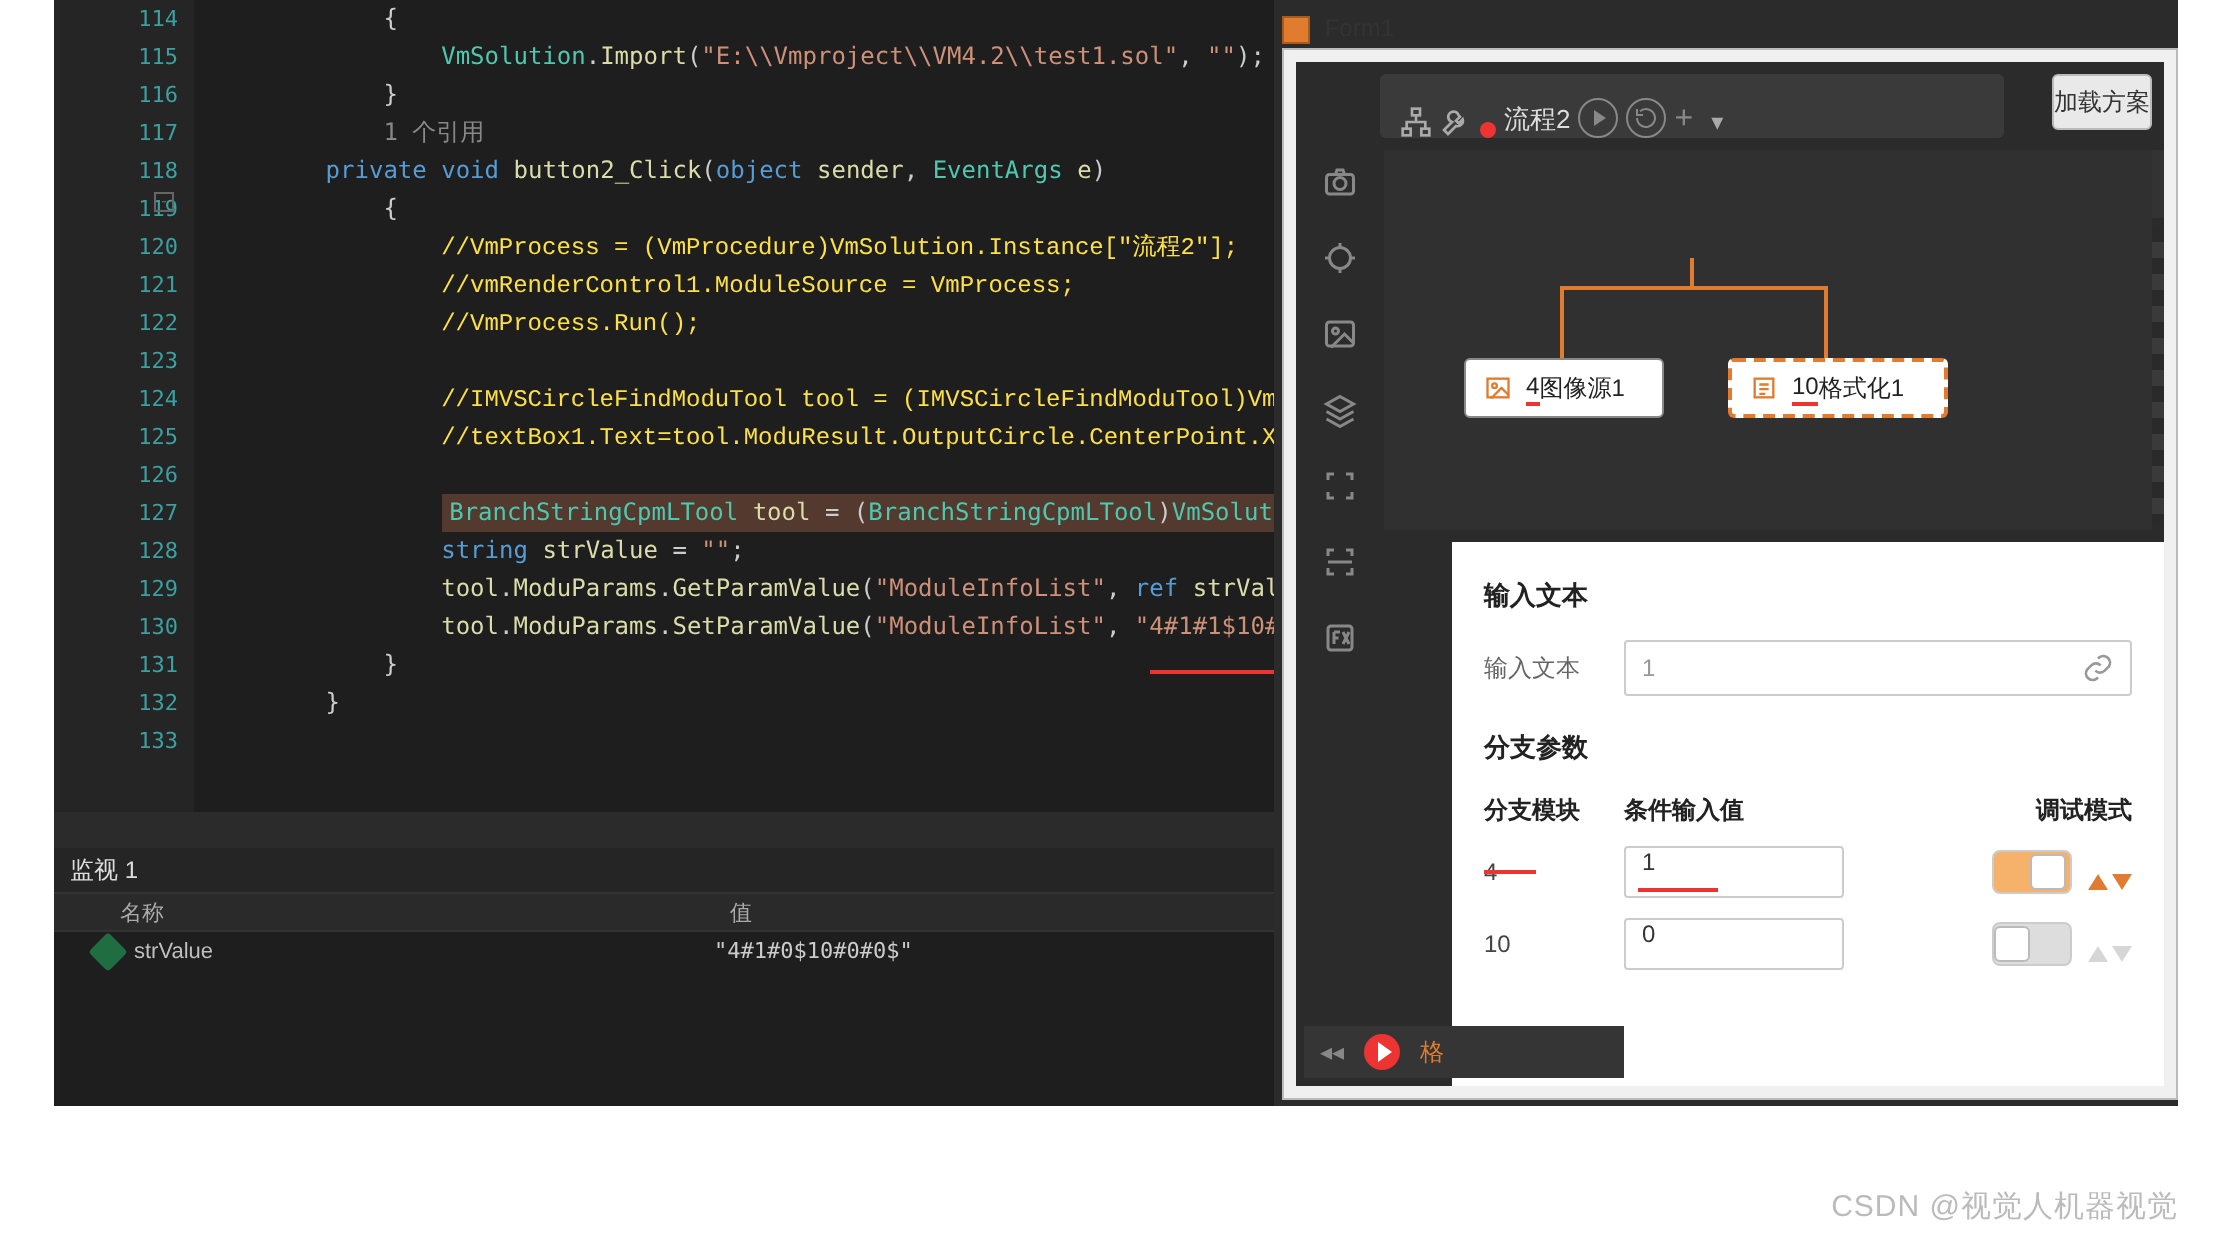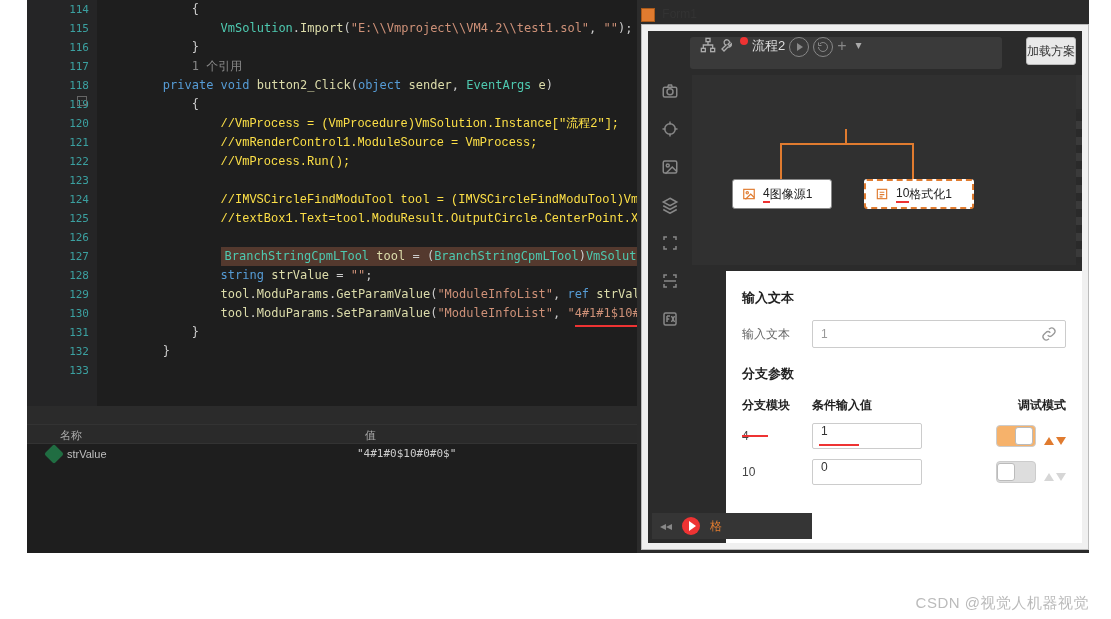--- a/index.html
+++ b/index.html
@@ -47,21 +47,21 @@
   }
   .code-line { height: 19px; padding-left: 8px; }
   .c-kw { color: #569cd6; }
   .c-type { color: #4ec9b0; }
   .c-str { color: #ce9178; }
   .c-id { color: #dcdcaa; }
   .c-cmt { color: #fde047; font-family: Liberation Mono, monospace; }
   .c-punc { color: #ccc; }
   .c-mute { color:#888;text-align:center; }
   .hl-line { background: rgba(130,80,60,.55); display:inline-block; padding:0 4px;}
-  .underline-red { border-bottom:2px solid #e33; padding-bottom:5px;}
+  .underline-red { border-bottom:2px solid #e33; padding-bottom:15px;}
   .zoom-bar {
     position: absolute; left: 0; top: 406px; width: 610px; height: 18px;
     background: #2d2d2d; color:#bbb; font-size:11px; line-height:18px; padding-left:6px;
     border-top:1px solid #3a3a3a;
   }
   .zoom-dd { display:inline-block; width:14px; text-align:center; color:#888;}
   
   .watch {
     position:absolute; left:0; top:424px; width:610px; height:129px;
     background:#1e1e1e; color:#ccc;
@@ -84,21 +84,21 @@
     color:#333; font-size:12px;
   }
   .form1-icon { display:inline-block; width:14px;height:14px;background:#e07b2f;vertical-align:middle;margin-right:4px;border:1px solid #aa5a1a;}
   .vm-outer {
     position:absolute; left:6px; top:6px; right:6px; bottom:6px;
     background:#2b2b2b;
   }
   .vm-toolbar {
     position:absolute; left:42px; top:6px; height:32px; right:80px;
     background:#3a3a3a; border-radius:3px;
-    display:flex; align-items:flex-start; gap:4px; padding:0 10px;
+    display:flex; align-items:flex-end; gap:4px; padding:0 10px;
     color:#aaa;
   }
   .load-btn {
     position:absolute; right:6px; top:6px; height:28px; width:50px;
     background:#e9e9e9; border:1px solid #bbb; color:#333;
     line-height:26px; text-align:center; border-radius:3px; font-size:12px;
   }
   .vm-icon { width:16px;height:16px; color:#aaa; display:inline-flex;align-items:center;justify-content:center;}
   .vm-red-dot { width:8px;height:8px;border-radius:50%;background:#e33;}
   .vm-flow-label { color:#ddd; font-size:13px;}
@@ -208,20 +208,21 @@
         <div class="ln">132</div>
         <div class="ln">133</div>
       </div>
     <div class="collapse-col">
       <div class="minus-box" style="top:96px">-</div>
     </div>
     <div class="code-area" id="code-area"><div class="code-line">            <span class="c-punc">{</span></div><div class="code-line">                <span class="c-type">VmSolution</span><span class="c-punc">.</span><span class="c-id">Import</span><span class="c-punc">(</span><span class="c-str">"E:\\Vmproject\\VM4.2\\test1.sol"</span><span class="c-punc">, </span><span class="c-str">""</span><span class="c-punc">);</span></div><div class="code-line">            <span class="c-punc">}</span></div><div class="code-line">            <span class="c-mute refs-hint">1 个引用</span></div><div class="code-line">        <span class="c-kw">private</span> <span class="c-kw">void</span> <span class="c-id">button2_Click</span><span class="c-punc">(</span><span class="c-kw">object</span> <span class="c-id">sender</span><span class="c-punc">, </span><span class="c-type">EventArgs</span> <span class="c-id">e</span><span class="c-punc">)</span></div><div class="code-line">            <span class="c-punc">{</span></div><div class="code-line">                <span class="c-cmt">//VmProcess = (VmProcedure)VmSolution.Instance["流程2"];</span></div><div class="code-line">                <span class="c-cmt">//vmRenderControl1.ModuleSource = VmProcess;</span></div><div class="code-line">                <span class="c-cmt">//VmProcess.Run();</span></div><div class="code-line"></div><div class="code-line">                <span class="c-cmt">//IMVSCircleFindModuTool tool = (IMVSCircleFindModuTool)VmSolution.Instance["流程1.圆查找…</span></div><div class="code-line">                <span class="c-cmt">//textBox1.Text=tool.ModuResult.OutputCircle.CenterPoint.X.ToString();</span></div><div class="code-line"></div><div class="code-line">                <span class="hl-line"><span class="c-type">BranchStringCpmLTool</span> <span class="c-id">tool</span> = (<span class="c-type">BranchStringCpmLTool</span>)<span class="c-type">VmSolution</span>.[];</span></div><div class="code-line">                <span class="c-kw">string</span> <span class="c-id">strValue</span> = <span class="c-str">""</span><span class="c-punc">;</span></div><div class="code-line">                <span class="c-id">tool</span>.<span class="c-id">ModuParams</span>.<span class="c-id">GetParamValue</span>(<span class="c-str">"ModuleInfoList"</span>, <span class="c-kw">ref</span> <span class="c-id">strValue</span>);</div><div class="code-line">                <span class="c-id">tool</span>.<span class="c-id">ModuParams</span>.<span class="c-id">SetParamValue</span>(<span class="c-str">"ModuleInfoList"</span>, <span class="c-str">"<span class="underline-red">4#1#1$</span><span class="underline-red">10#0#0$</span>"</span>);</div><div class="code-line">            <span class="c-punc">}</span></div><div class="code-line">        <span class="c-punc">}</span></div><div class="code-line"></div></div>
   </div>
 
   <div class="watch">
+    <div class="watch-title">监视 1</div>
     <div class="watch-grid">
       <div class="watch-col-name">名称</div>
       <div class="watch-col-val">值</div>
     </div>
     <div id="watch-rows">
         <div class="watch-row">
           <span class="tag-icon"></span>
           <span class="nm">strValue</span>
           <span class="vl">"4#1#0$10#0#0$"</span>
         </div>

